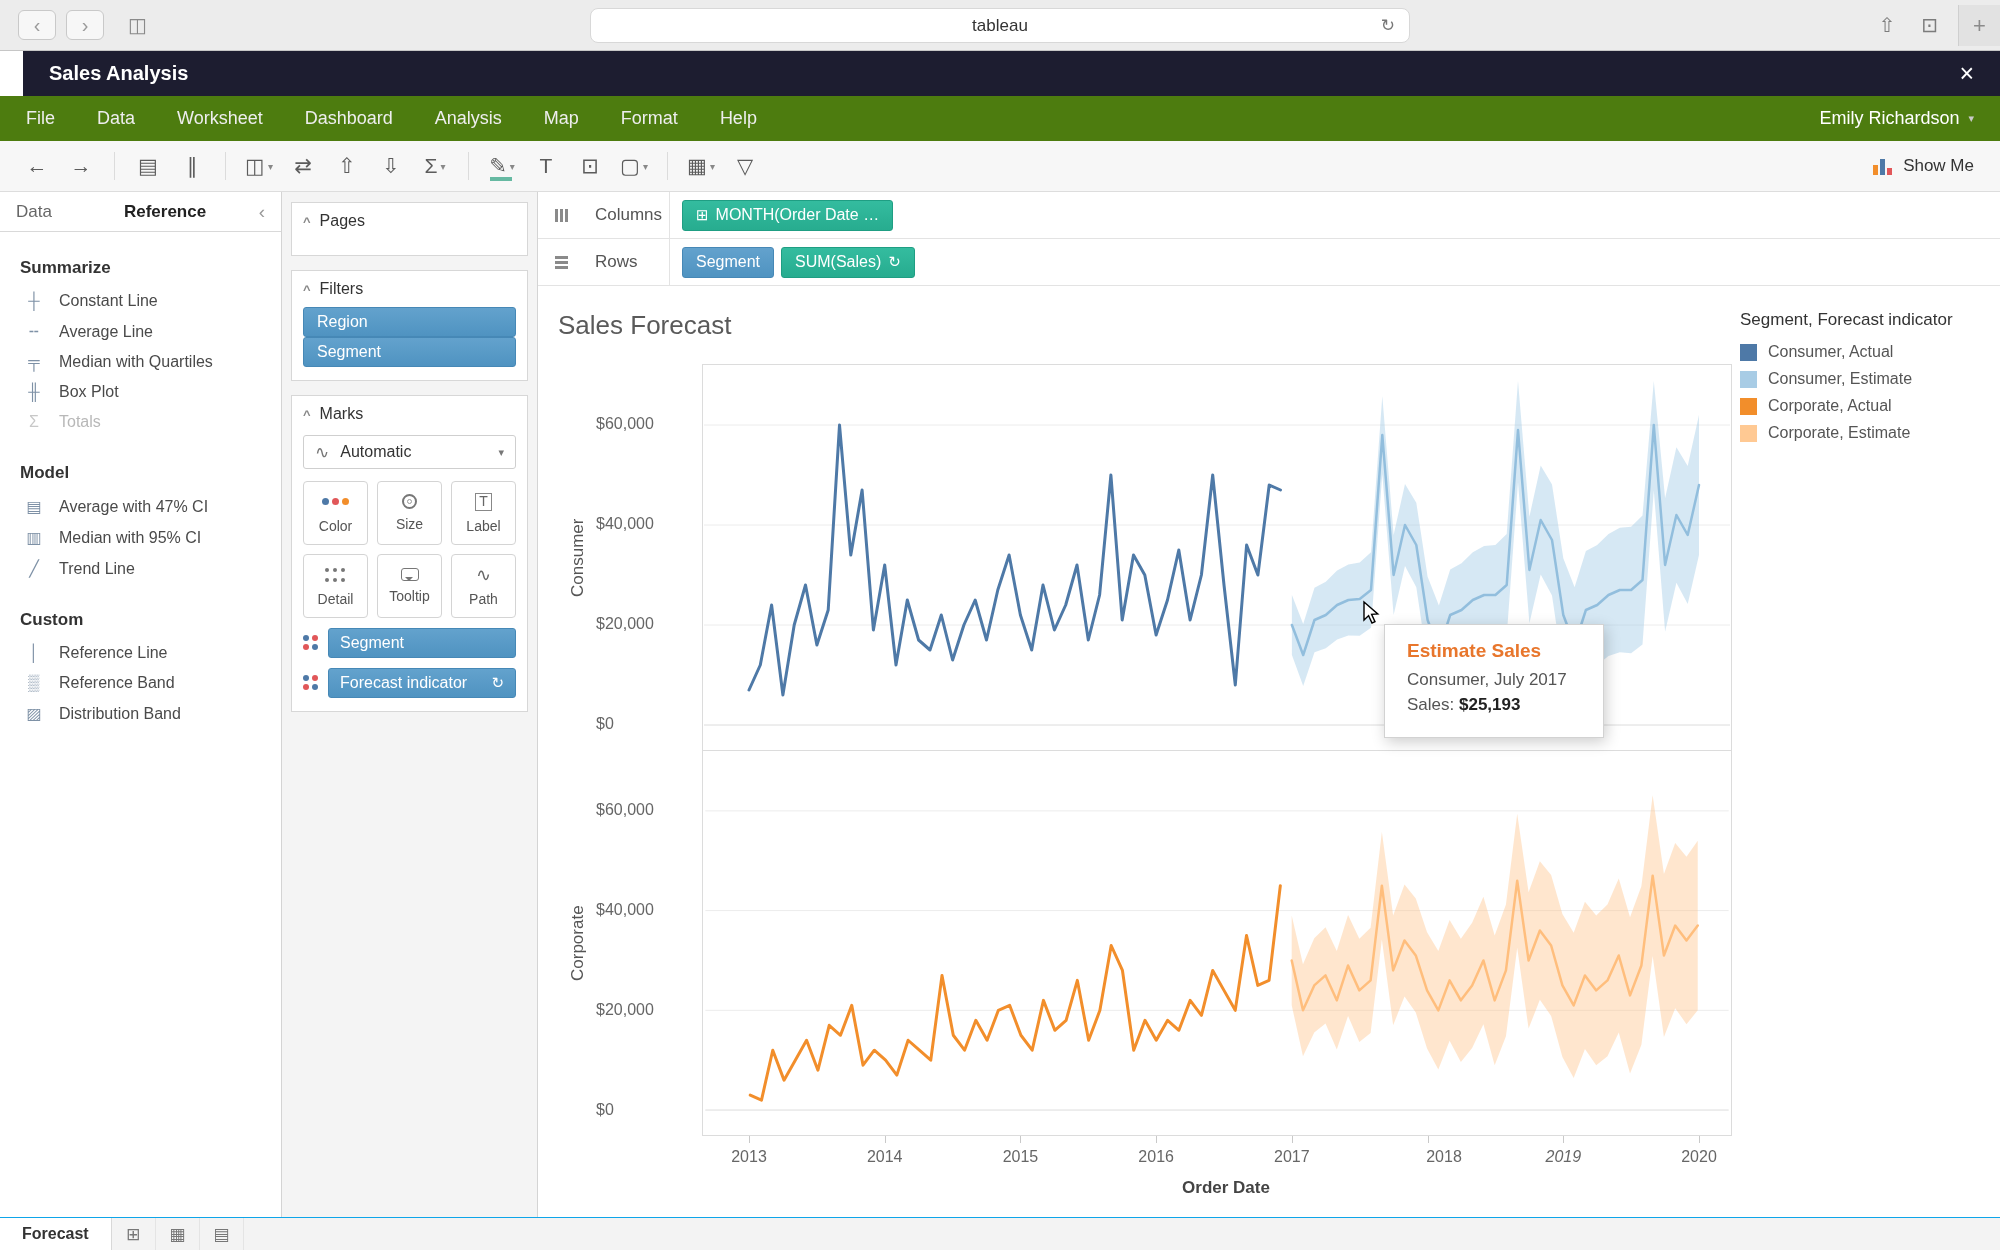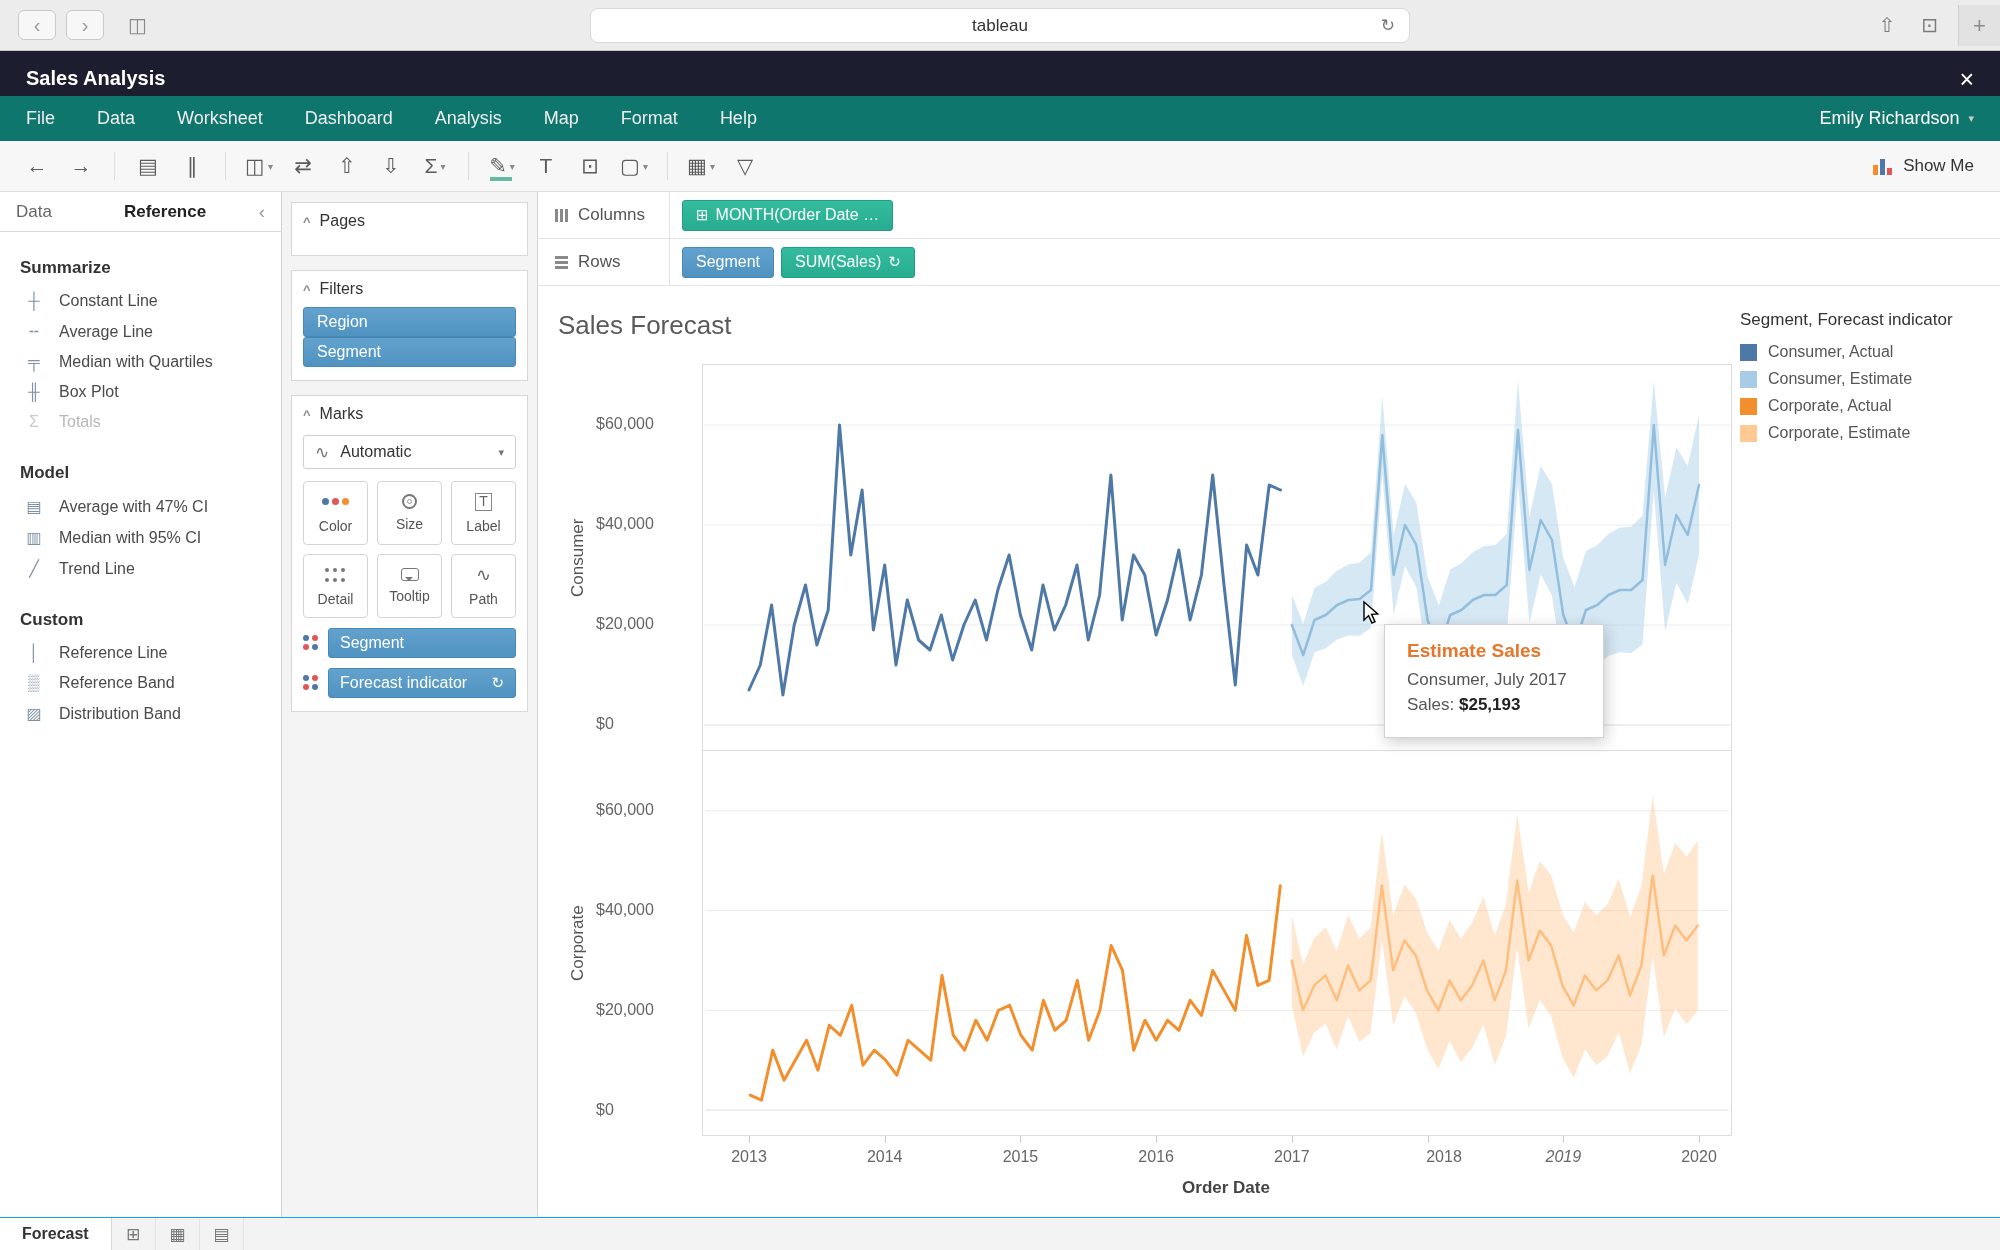--- a/index.html
+++ b/index.html
@@ -9,24 +9,24 @@
   
   .browser { height:51px; background:#ececec; border-bottom:1px solid #c6c6c6; display:flex; align-items:center; padding:0 18px; gap:10px; position:relative; }
   .nav-btn { width:38px; height:30px; border:1px solid #c9c9c9; border-radius:6px; background:#f7f7f7; color:#9a9a9a; font-size:20px; display:flex; align-items:center; justify-content:center; }
   .sidebar-btn { margin-left:14px; color:#8a8a8a; font-size:20px; }
   .url-bar { position:absolute; left:50%; top:8px; transform:translateX(-50%); width:820px; height:35px; background:#fff; border:1px solid #d8d8d8; border-radius:8px; display:flex; align-items:center; justify-content:center; font-size:17px; color:#333; }
   .url-refresh { position:absolute; right:14px; color:#777; font-size:17px; }
   .browser-right { margin-left:auto; display:flex; gap:26px; align-items:center; color:#7c7c7c; font-size:20px; padding-right:44px; }
   .newtab { position:absolute; right:0; top:5px; width:42px; height:41px; background:#e2e2e2; border-left:1px solid #cfcfcf; display:flex; align-items:center; justify-content:center; color:#8b8b8b; font-size:22px; }
 
   
-  .app-header { height:45px; background:#1d1d30; display:flex; padding:16px 26px; }
+  .app-header { height:45px; background:#1d1d30; display:flex; align-items:center; padding:0 26px;margin-left:23px; }
   .app-title { color:#fff; font-weight:bold; font-size:20px; }
   .close-x { margin-left:auto; color:#fff; font-size:25px; line-height:1; }
-  .menubar { height:45px; background:#0f766e; display:flex; align-items:center; padding:0 26px; gap:48px; }
+  .menubar { height:45px; background:#4d7c0f; display:flex; align-items:center; padding:0 26px; gap:48px; }
   .menu-item { color:#eeeeee; font-size:18px; }
   .user { margin-left:auto; color:#fff; font-size:18px; display:flex; gap:9px; align-items:center; }
   .user .caret { font-size:11px; color:#c9c9c9; }
 
   
   .toolbar { height:51px; background:#f7f7f7; border-bottom:1px solid #dddddd; display:flex; align-items:center; padding:0 16px; gap:2px; }
   .tb-btn { min-width:42px; height:38px; display:flex; align-items:center; justify-content:center; color:#5c5c5c; font-size:21px; gap:3px; position:relative; }
   .tb-caret { font-size:10px; color:#888; }
   .tb-sep { width:1px; height:28px; background:#dcdcdc; margin:0 10px; }
   .tb-underline::after { content:""; position:absolute; bottom:4px; left:9px; width:22px; height:4px; background:#66b9a2; }
@@ -74,21 +74,21 @@
   .ic-path { color:#666; font-size:18px; line-height:1; }
   .mark-pill-row { display:flex; align-items:center; gap:9px; margin-top:10px; }
   .grip { width:16px; height:16px; display:grid; grid-template-columns:7px 7px; gap:2px; }
   .grip i { width:6px; height:6px; border-radius:50%; }
   .mpill { flex:1; height:30px; border-radius:3px; display:flex; align-items:center; gap:6px; padding:0 11px; font-size:16px; color:#fff; }
   .mpill .fc { margin-left:auto; font-size:15px; }
 
   
   .main { flex:1; display:flex; flex-direction:column; background:#fff; min-width:0; }
   .shelf-row { height:47px; display:flex; align-items:center; border-bottom:1px solid #e3e3e3; flex:none; }
-  .shelf-label { width:132px; align-self:stretch; display:flex; align-items:center; gap:10px; padding-left:17px; border-right:1px solid #e3e3e3; color:#555; font-size:17px; }
+  .shelf-label { width:132px; align-self:stretch; display:flex; align-items:center; gap:27px; padding-left:17px; border-right:1px solid #e3e3e3; color:#555; font-size:17px; }
   .icon-cols { display:flex; gap:2px; } .icon-cols i { width:3px; height:13px; background:#8a8a8a; }
   .icon-rows { display:flex; flex-direction:column; gap:2px; } .icon-rows i { width:13px; height:3px; background:#8a8a8a; }
   .shelf-pills { display:flex; gap:7px; padding-left:12px; }
   .spill { height:31px; border-radius:3px; display:flex; align-items:center; gap:7px; padding:0 13px; font-size:16px; color:#fff; }
   .spill .lefti { font-size:15px; } .spill .fc { font-size:15px; }
 
   .sheet { position:relative; flex:1; overflow:hidden; background:#fff; }
   .sheet-title { position:absolute; left:20px; top:24px; font-size:26px; color:#5a5a5a; }
   #plot { position:absolute; left:164px; top:78px; width:1030px; border:1px solid #dcdcdc; font-size:0; background:#fff; }
   svg.panel { display:block; width:1028px; height:385px; }

